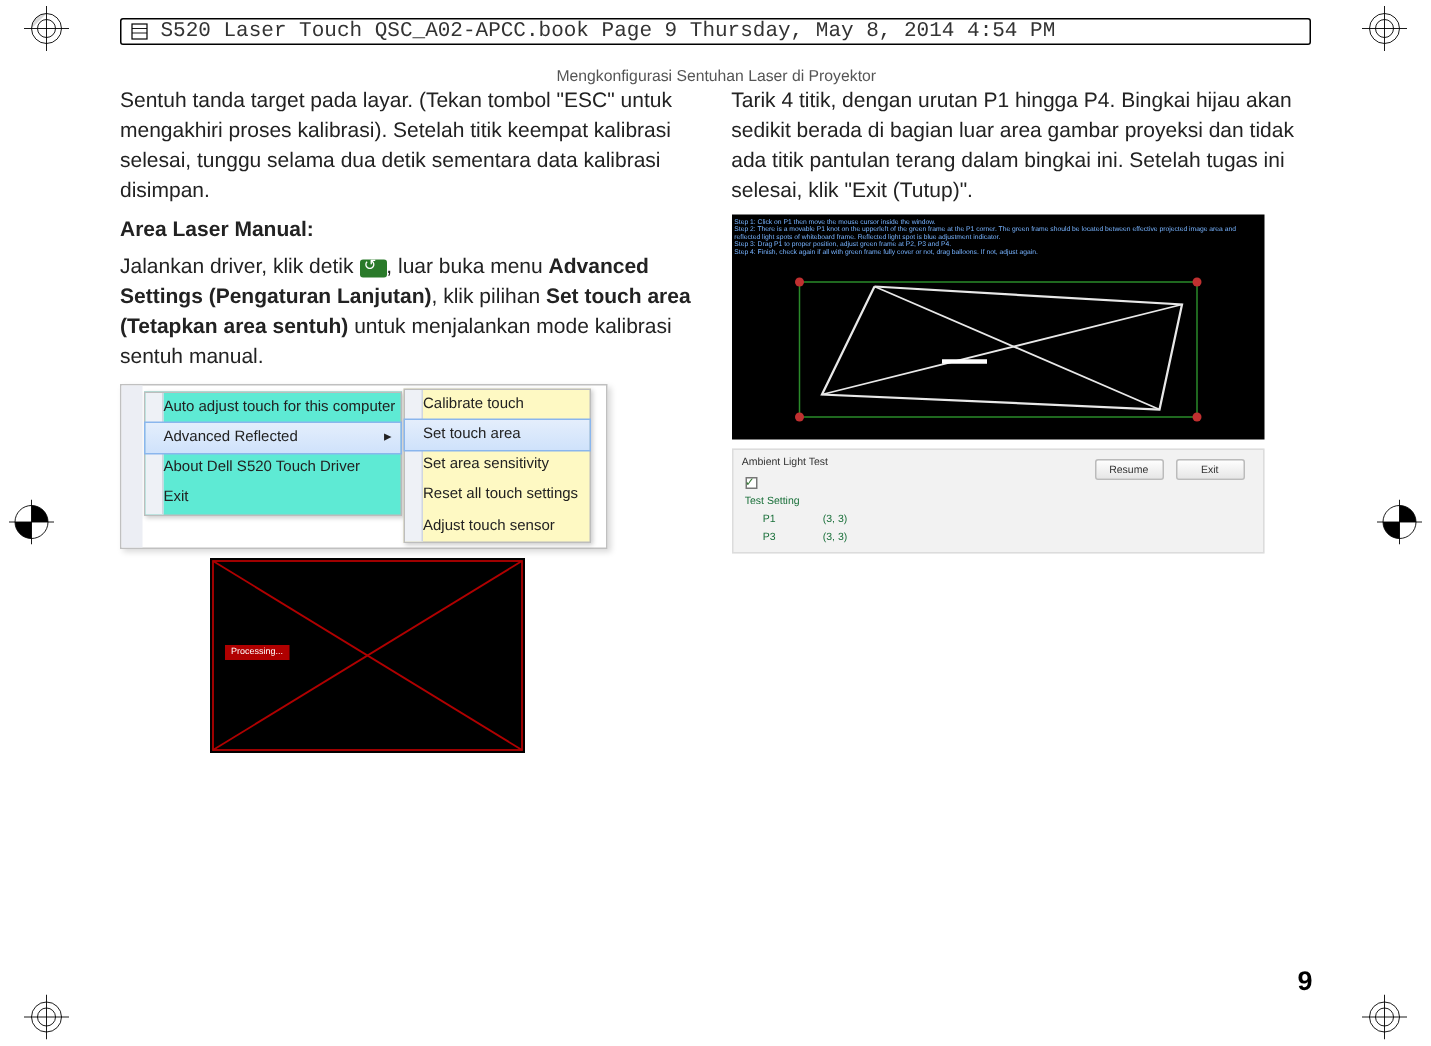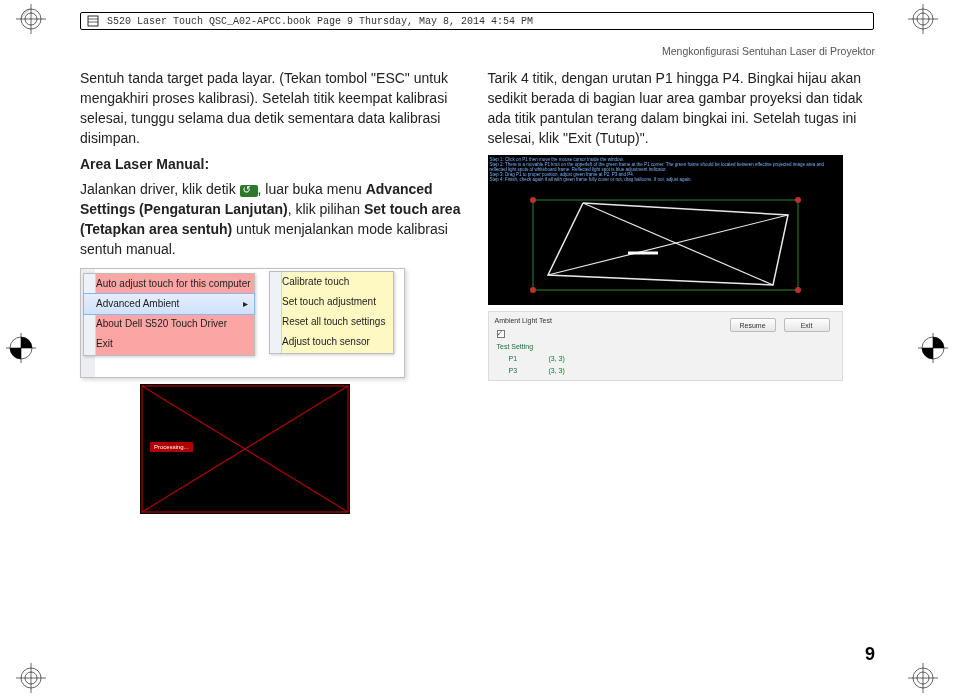--- a/index.html
+++ b/index.html
@@ -1,30 +1,30 @@
 <!DOCTYPE html>
 <html><head>
 <meta charset="utf-8">
 <style>
   * { box-sizing: border-box; margin: 0; padding: 0; }
   html, body { width: 954px; height: 697px; font-family: "Segoe UI", Arial, sans-serif; background: #fff; position: relative; }
   .crop svg, .reg svg { display: block; }
   .reg { position: absolute; width: 30px; height: 30px; }
 
-  .header-line { position: absolute; left: 80px; right: 80px; top: 12px; height: 18px; border: 0.5px solid #000; border-radius: 2px; display: flex; align-items: center; font-family: "Courier New", monospace; font-size: 10px; color: #333; padding-left: 6px; }
+  .header-line { position: absolute; left: 80px; right: 80px; top: 12px; height: 18px; border: 0.5px solid #000; border-radius: 2px; display: flex; align-items: center; font-family: "Courier New", monospace; font-size: 14px; color: #333; padding-left: 6px; }
 
   .page { position: absolute; left: 80px; top: 45px; width: 795px; height: 620px; }
-  .pghdr { text-align: right; font-size: 10.5px; color: #555; margin-bottom: 12px; }
+  .pghdr { text-align: center; font-size: 10.5px; color: #555; }
   .cols { display: flex; gap: 20px; }
   .col { width: 50%; font-size: 14px; line-height: 1.42; color: #222; }
   .col p { margin-bottom: 6px; }
   b { font-weight: 700; }
 
   .menu-shot { width: 325px; height: 110px; margin: 8px 0 6px 0; position: relative; background: #fff; border: 1px solid #c0c0c0; box-shadow: 2px 2px 4px rgba(0,0,0,.15); font-size: 10px; }
-  .menu-left { position: absolute; left: 2px; top: 4px; width: 172px; background: #fca5a5; border: 1px solid #bdbdbd; box-shadow: 1px 1px 3px rgba(0,0,0,.2); }
+  .menu-left { position: absolute; left: 15px; top: 4px; width: 172px; background: #5eead4; border: 1px solid #bdbdbd; box-shadow: 1px 1px 3px rgba(0,0,0,.2); }
   .menu-left .row, .menu-right .row { padding: 3px 10px 3px 12px; white-space: nowrap; position: relative; }
   .menu-left .row.sel { background: linear-gradient(#e4eefc,#cfe2fb); border: 1px solid #8ab6ed; margin: -1px; }
   .menu-left .arrow { position: absolute; right: 6px; top: 3px; }
   .menu-right { position: absolute; left: 188px; top: 2px; width: 125px; background: #fef9c3; border: 1px solid #bdbdbd; box-shadow: 1px 1px 3px rgba(0,0,0,.2); }
   .menu-right .row.sel { background: linear-gradient(#e4eefc,#cfe2fb); border: 1px solid #8ab6ed; margin: -1px; }
   .menu-strip { position: absolute; left: 0; top: 0; bottom: 0; width: 12px; background: #eef1f6; border-right: 1px solid #d0d6e0; }
   .menu-bg { position:absolute; left:0; top:0; bottom:0; width:14px; background:#eceef4; }
 
   .black-shot { width: 210px; height: 130px; margin: 4px auto 0 60px; background: #000; position: relative; }
   .black-shot svg { position: absolute; inset: 0; }
@@ -123,28 +123,29 @@
       <p><b>Area Laser Manual:</b></p>
       <p>
         <span>Jalankan driver, klik detik </span><span class="tray-icon"></span><span>, luar buka menu </span><b>Advanced Settings (Pengaturan Lanjutan)</b><span>, klik pilihan </span><b>Set touch area (Tetapkan area sentuh)</b><span> untuk menjalankan mode kalibrasi sentuh manual.</span>
       </p>
 
       <div class="menu-shot">
         <div class="menu-bg"></div>
         <div class="menu-left">
           <div class="menu-strip"></div>
           <div class="row"><span>Auto adjust touch for this computer</span></div>
-          <div class="row sel"><span>Advanced Ambient</span><span class="arrow">▸</span></div>
+          <div class="row sel"><span>Advanced Reflected</span><span class="arrow">▸</span></div>
           <div class="row"><span>About Dell S520 Touch Driver</span></div>
           <div class="row"><span>Exit</span></div>
         </div>
         <div class="menu-right">
           <div class="menu-strip"></div>
           <div class="row"><span>Calibrate touch</span></div>
-          <div class="row"><span>Set touch adjustment</span></div>
+          <div class="row sel"><span>Set touch area</span></div>
+          <div class="row"><span>Set area sensitivity</span></div>
           <div class="row"><span>Reset all touch settings</span></div>
           <div class="row"><span>Adjust touch sensor</span></div>
         </div>
       </div>
 
       <div class="black-shot">
         <svg viewBox="0 0 210 130">
           <rect x="2" y="2" width="206" height="126" fill="none" stroke="#b00000" stroke-width="1.2"></rect>
           <line x1="2" y1="2" x2="208" y2="128" stroke="#b00000" stroke-width="1.2"></line>
           <line x1="208" y1="2" x2="2" y2="128" stroke="#b00000" stroke-width="1.2"></line>

